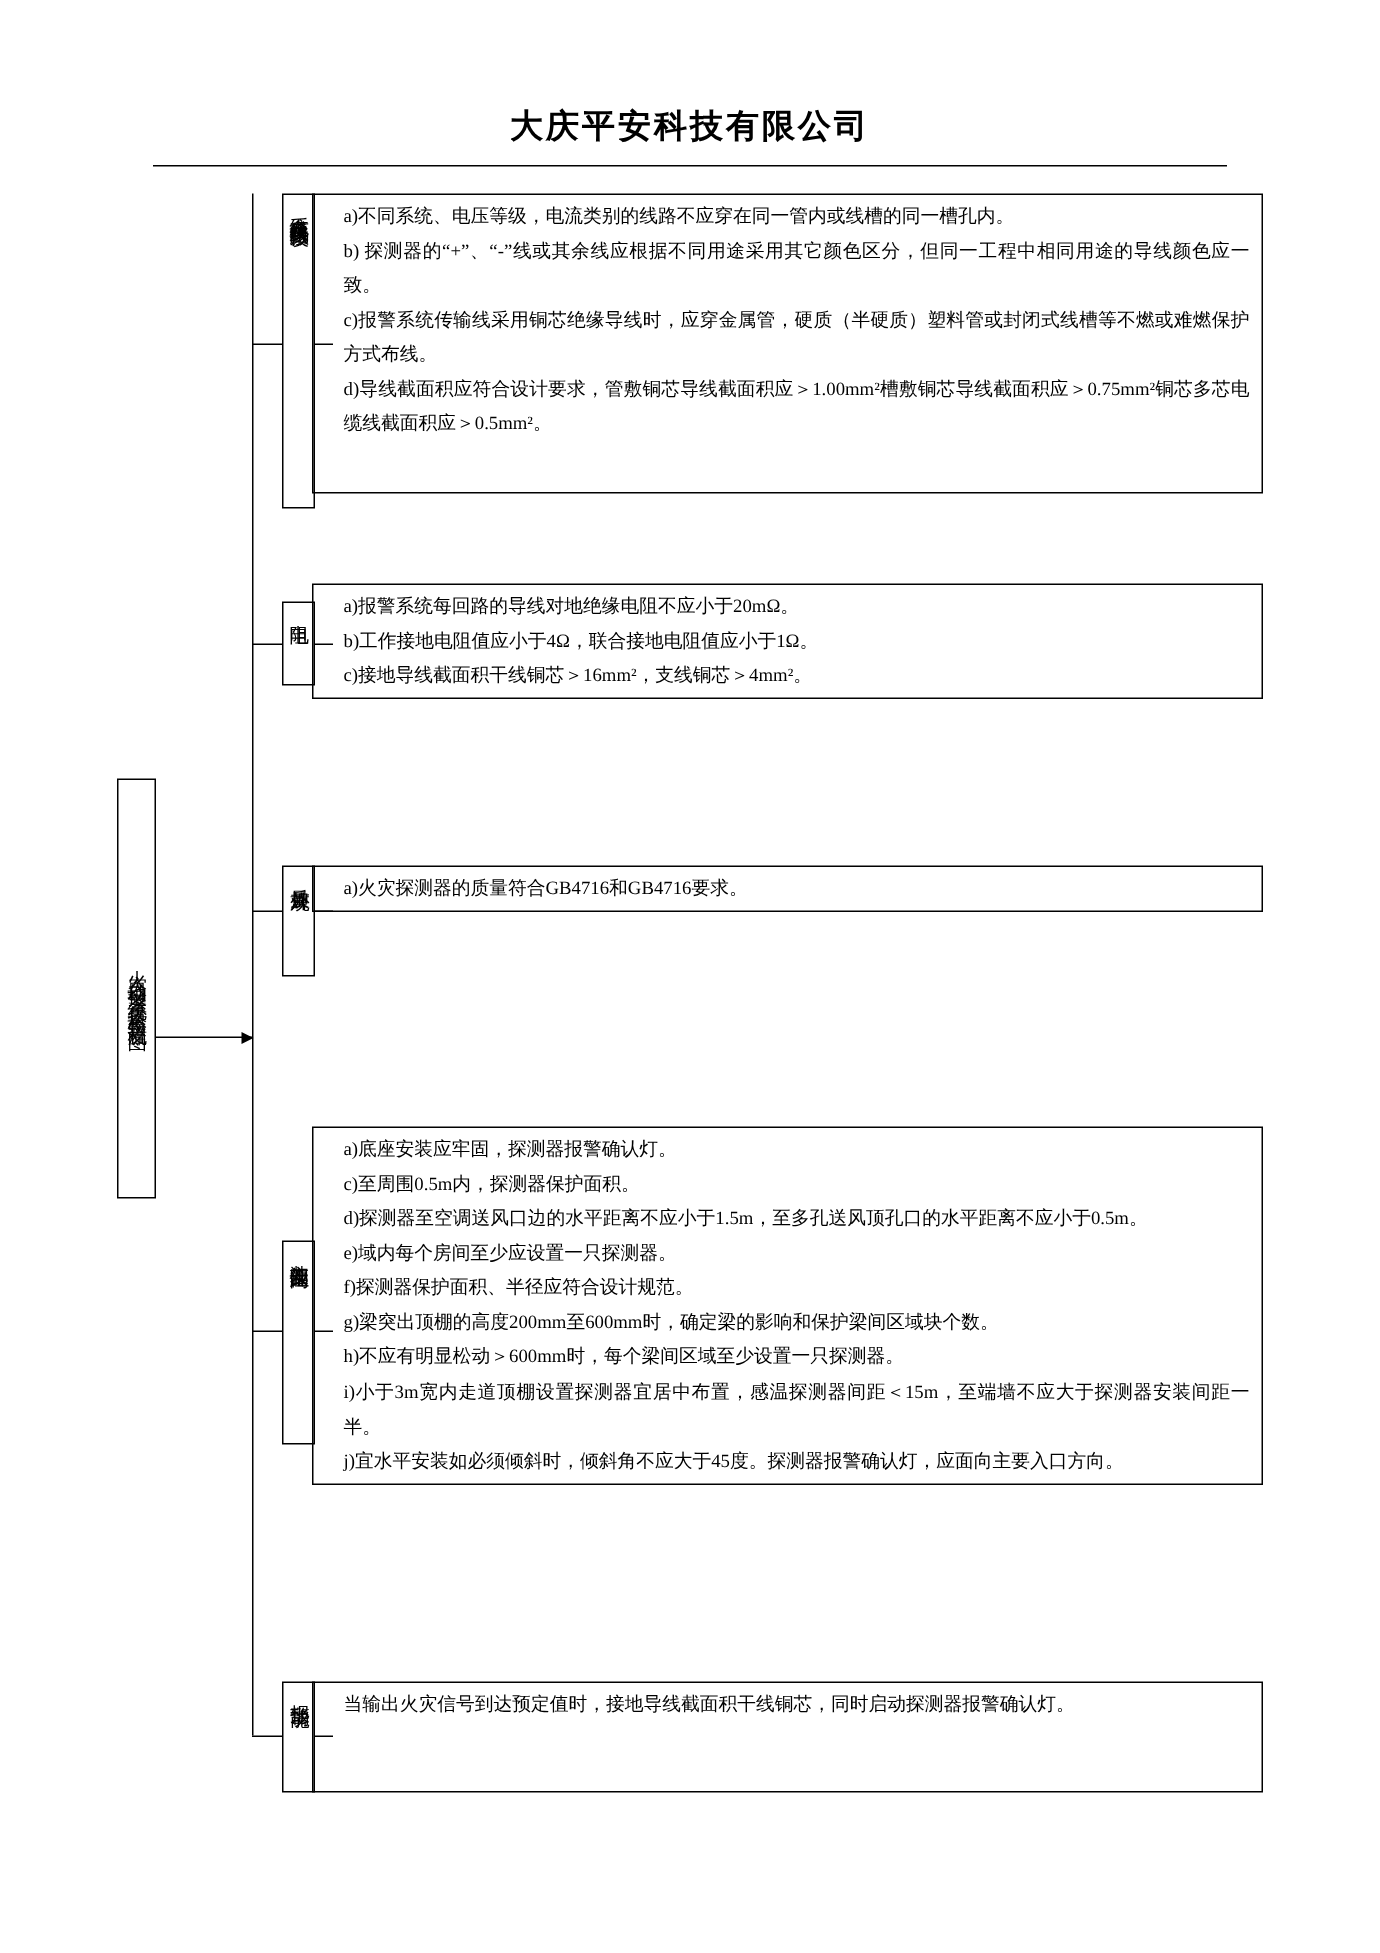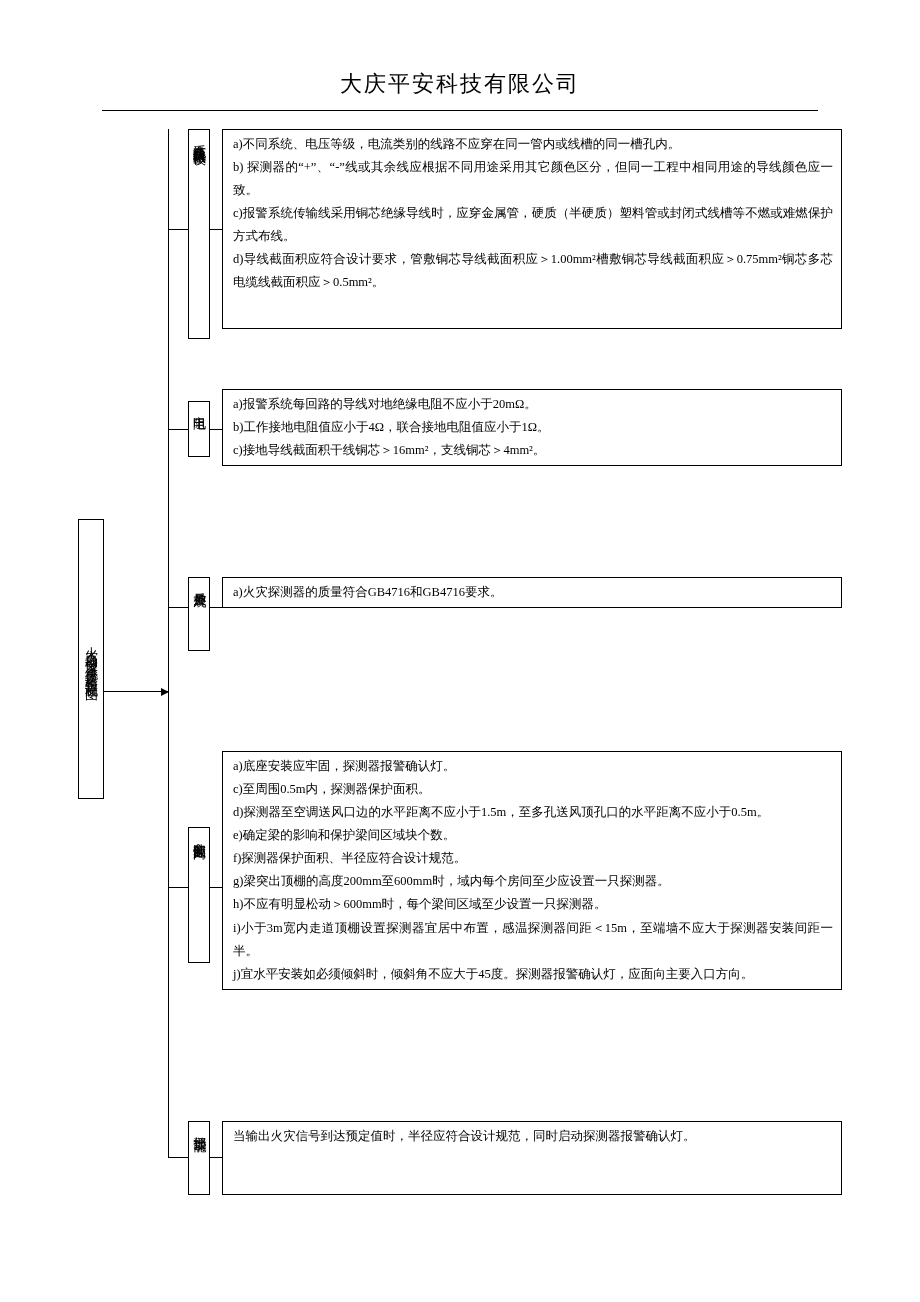--- a/index.html
+++ b/index.html
@@ -12,21 +12,21 @@
     color: #000;
     width: 920px;
     line-height: 1.85;
   }
   .page {
     padding: 64px 78px 40px 78px;
   }
   .company-header {
     text-align: center;
     font-size: 22px;
-    font-weight: normal;
+    font-weight: bold;
     letter-spacing: 2px;
     padding-bottom: 6px;
     position: relative;
   }
   .company-header::after {
     content: "";
     position: absolute;
     left: 24px;
     right: 24px;
     bottom: 0;
@@ -99,24 +99,24 @@
   }
   .sec-label .t {
     writing-mode: vertical-rl;
     text-orientation: upright;
     letter-spacing: 1px;
     font-size: 13px;
   }
   
   .content-box {
     position: absolute;
-    left: 144px;
+    left: 130px;
     right: 0;
     border: 1px solid #000;
-    padding: 3px 8px 3px 10px;
+    padding: 3px 8px 3px 20px;
     font-size: 12.5px;
     line-height: 1.85;
     text-align: justify;
   }
   
   .hconn {
     position: absolute;
     height: 0;
     border-top: 1px solid #000;
   }
@@ -175,31 +175,31 @@
 
     <div class="hconn" style="left:90px; width:20px; top:758px;"></div>
     <div class="sec-label" style="top:698px; height:136px;">
       <span class="t">安装部位间距</span>
     </div>
     <div class="hconn2" style="left:132px; width:12px; top:758px;"></div>
     <div class="content-box" style="top:622px;">
       <div>a)底座安装应牢固，探测器报警确认灯。</div>
       <div>c)至周围0.5m内，探测器保护面积。</div>
       <div>d)探测器至空调送风口边的水平距离不应小于1.5m，至多孔送风顶孔口的水平距离不应小于0.5m。</div>
-      <div>e)确定梁的影响和保护梁间区域块个数。</div>
+      <div>e)域内每个房间至少应设置一只探测器。</div>
       <div>f)探测器保护面积、半径应符合设计规范。</div>
-      <div>g)梁突出顶棚的高度200mm至600mm时，域内每个房间至少应设置一只探测器。</div>
+      <div>g)梁突出顶棚的高度200mm至600mm时，确定梁的影响和保护梁间区域块个数。</div>
       <div>h)不应有明显松动＞600mm时，每个梁间区域至少设置一只探测器。</div>
       <div>i)小于3m宽内走道顶棚设置探测器宜居中布置，感温探测器间距＜15m，至端墙不应大于探测器安装间距一半。</div>
       <div>j)宜水平安装如必须倾斜时，倾斜角不应大于45度。探测器报警确认灯，应面向主要入口方向。</div>
     </div>
 
     <div class="hconn" style="left:90px; width:20px; top:1028px;"></div>
     <div class="sec-label" style="top:992px; height:74px; line-height:1.3;">
       <span class="t">报警功能</span>
     </div>
     <div class="hconn2" style="left:132px; width:12px; top:1028px;"></div>
     <div class="content-box" style="top:992px; min-height:74px;">
-      <div>当输出火灾信号到达预定值时，半径应符合设计规范，同时启动探测器报警确认灯。</div>
+      <div>当输出火灾信号到达预定值时，接地导线截面积干线铜芯，同时启动探测器报警确认灯。</div>
     </div>
 
   </div>
 </div>
 
 </body></html>

